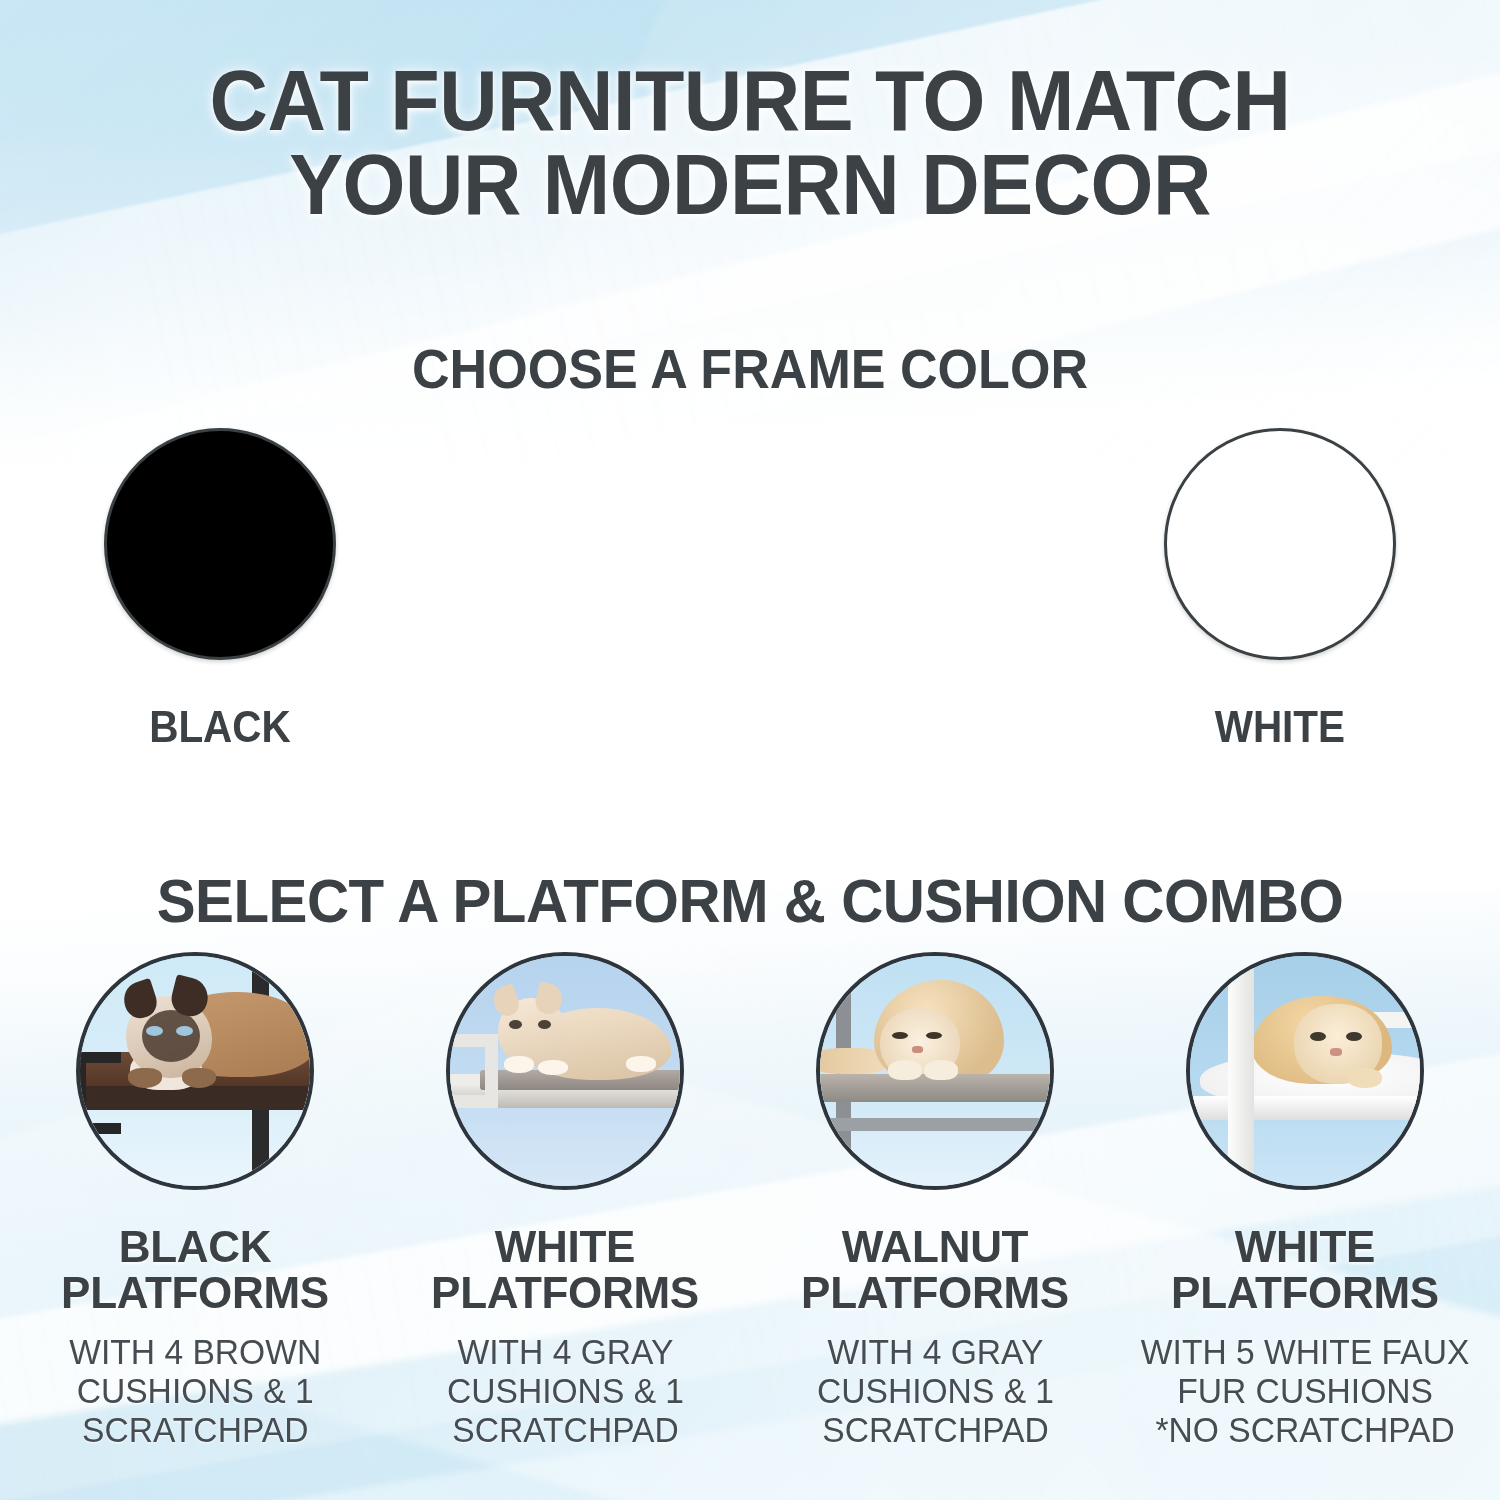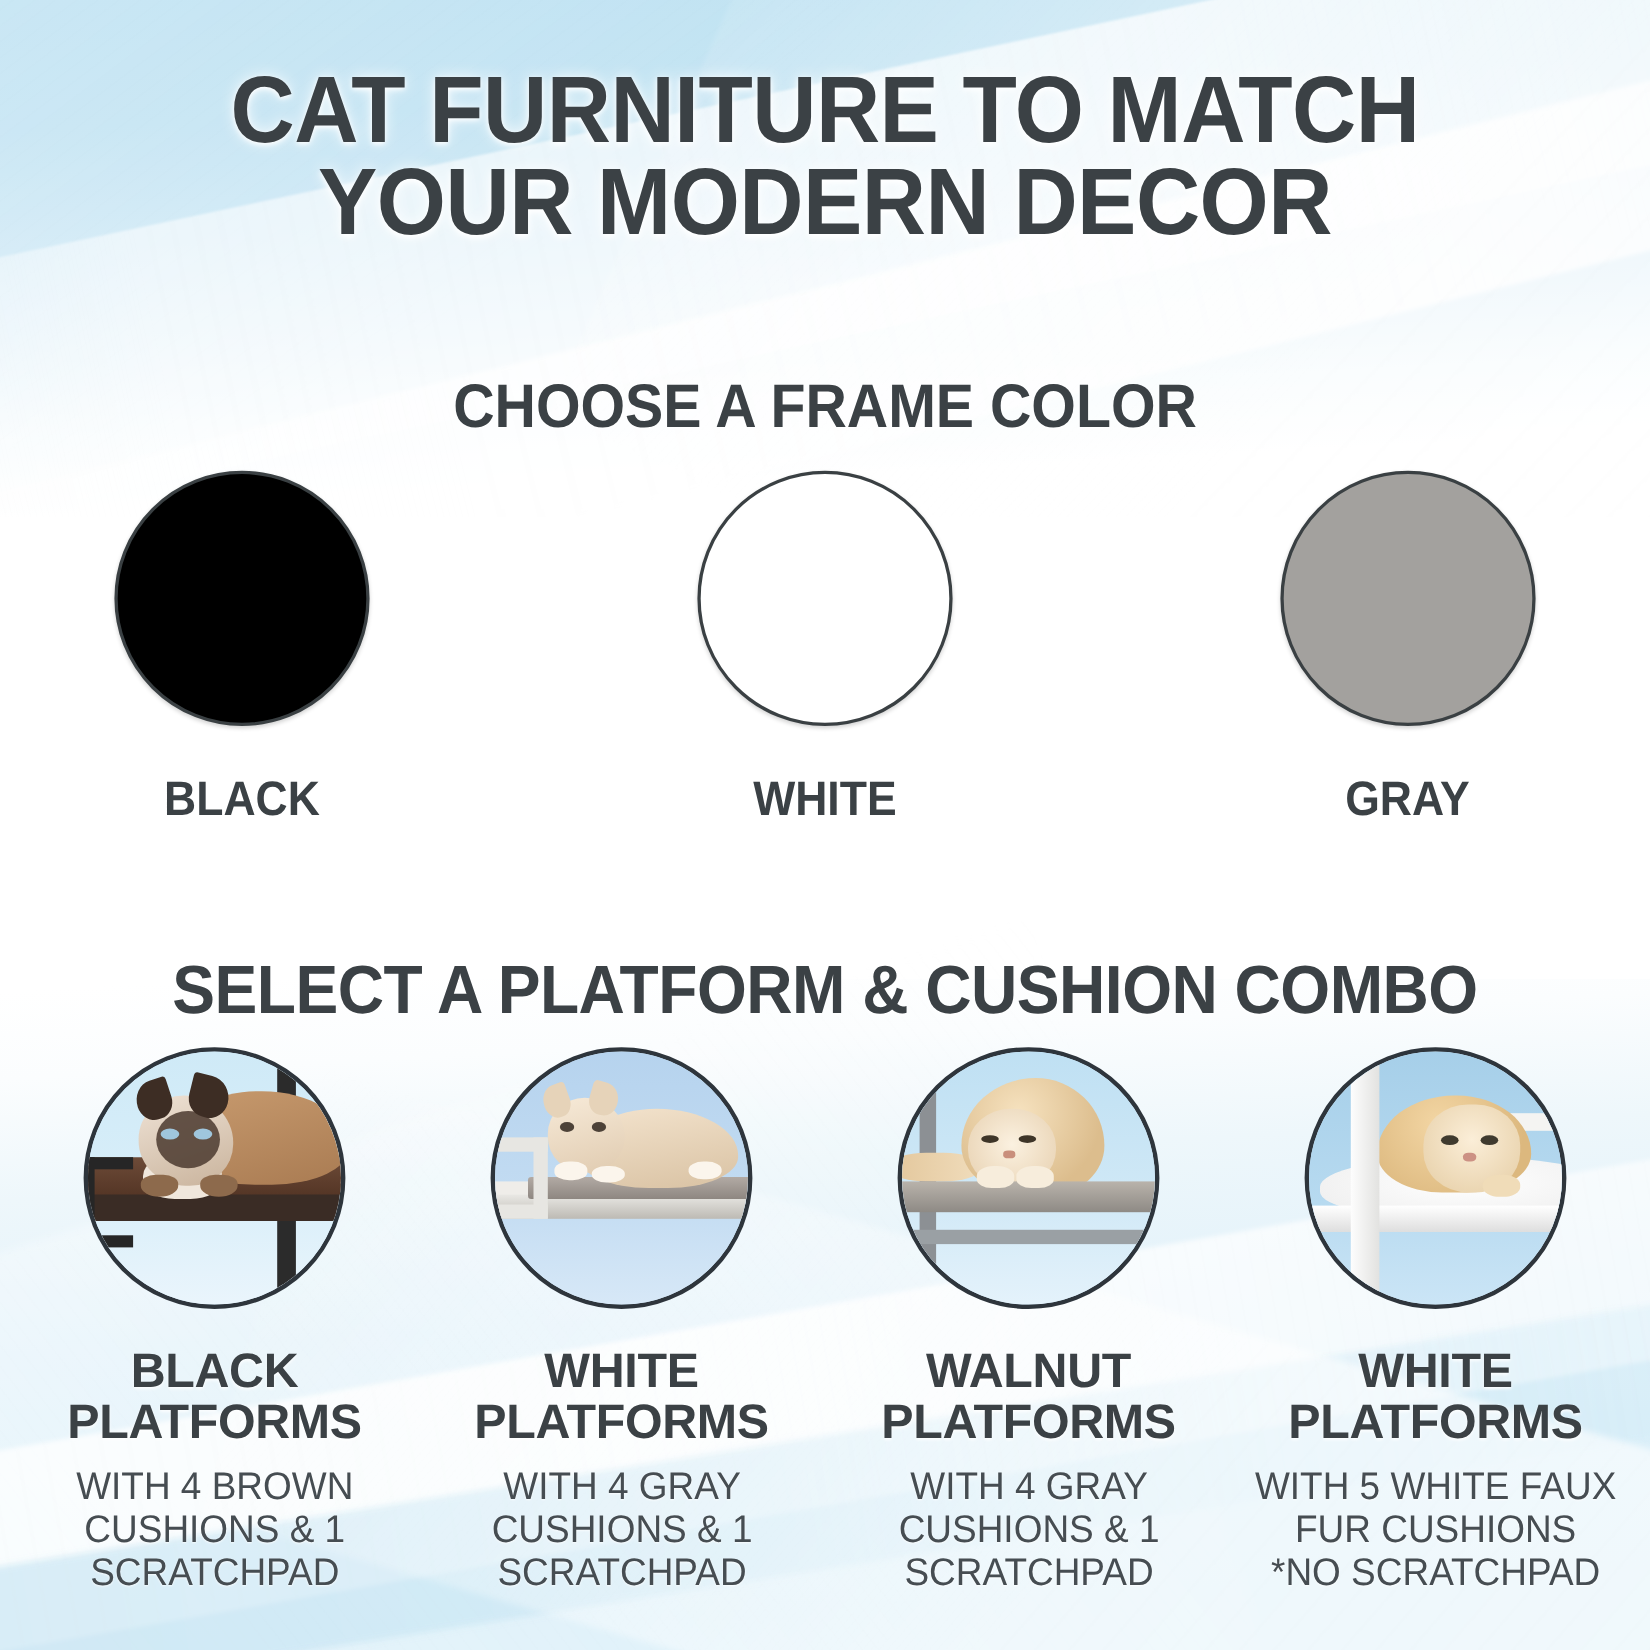--- a/index.html
+++ b/index.html
@@ -314,24 +314,20 @@
       <div class="swatch-cell">
         <div class="swatch-dot" style="background:#000000;"></div>
         <div class="swatch-label">BLACK</div>
       </div>
 
       <div class="swatch-cell">
         <div class="swatch-dot" style="background:#ffffff;"></div>
         <div class="swatch-label">WHITE</div>
       </div>
 
-      <div class="swatch-cell">
-        <div class="swatch-dot" style="background:#a3a19e;"></div>
-        <div class="swatch-label">GRAY</div>
-      </div>
 
 
     </div>
 
     <h2 id="combo-heading" class="section-heading">SELECT A PLATFORM &amp; CUSHION COMBO</h2>
 
     <div id="combo-row">
 
       <div class="combo-cell">
         <div class="photo-circle">

